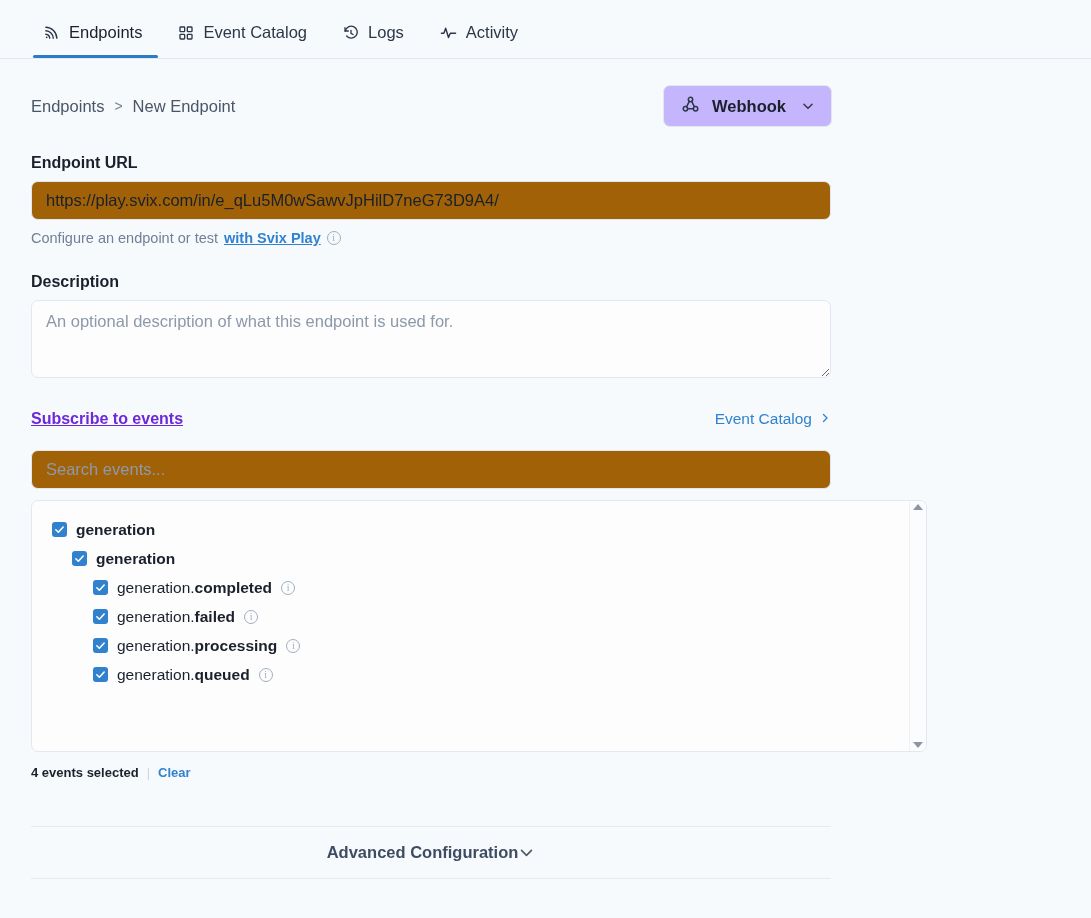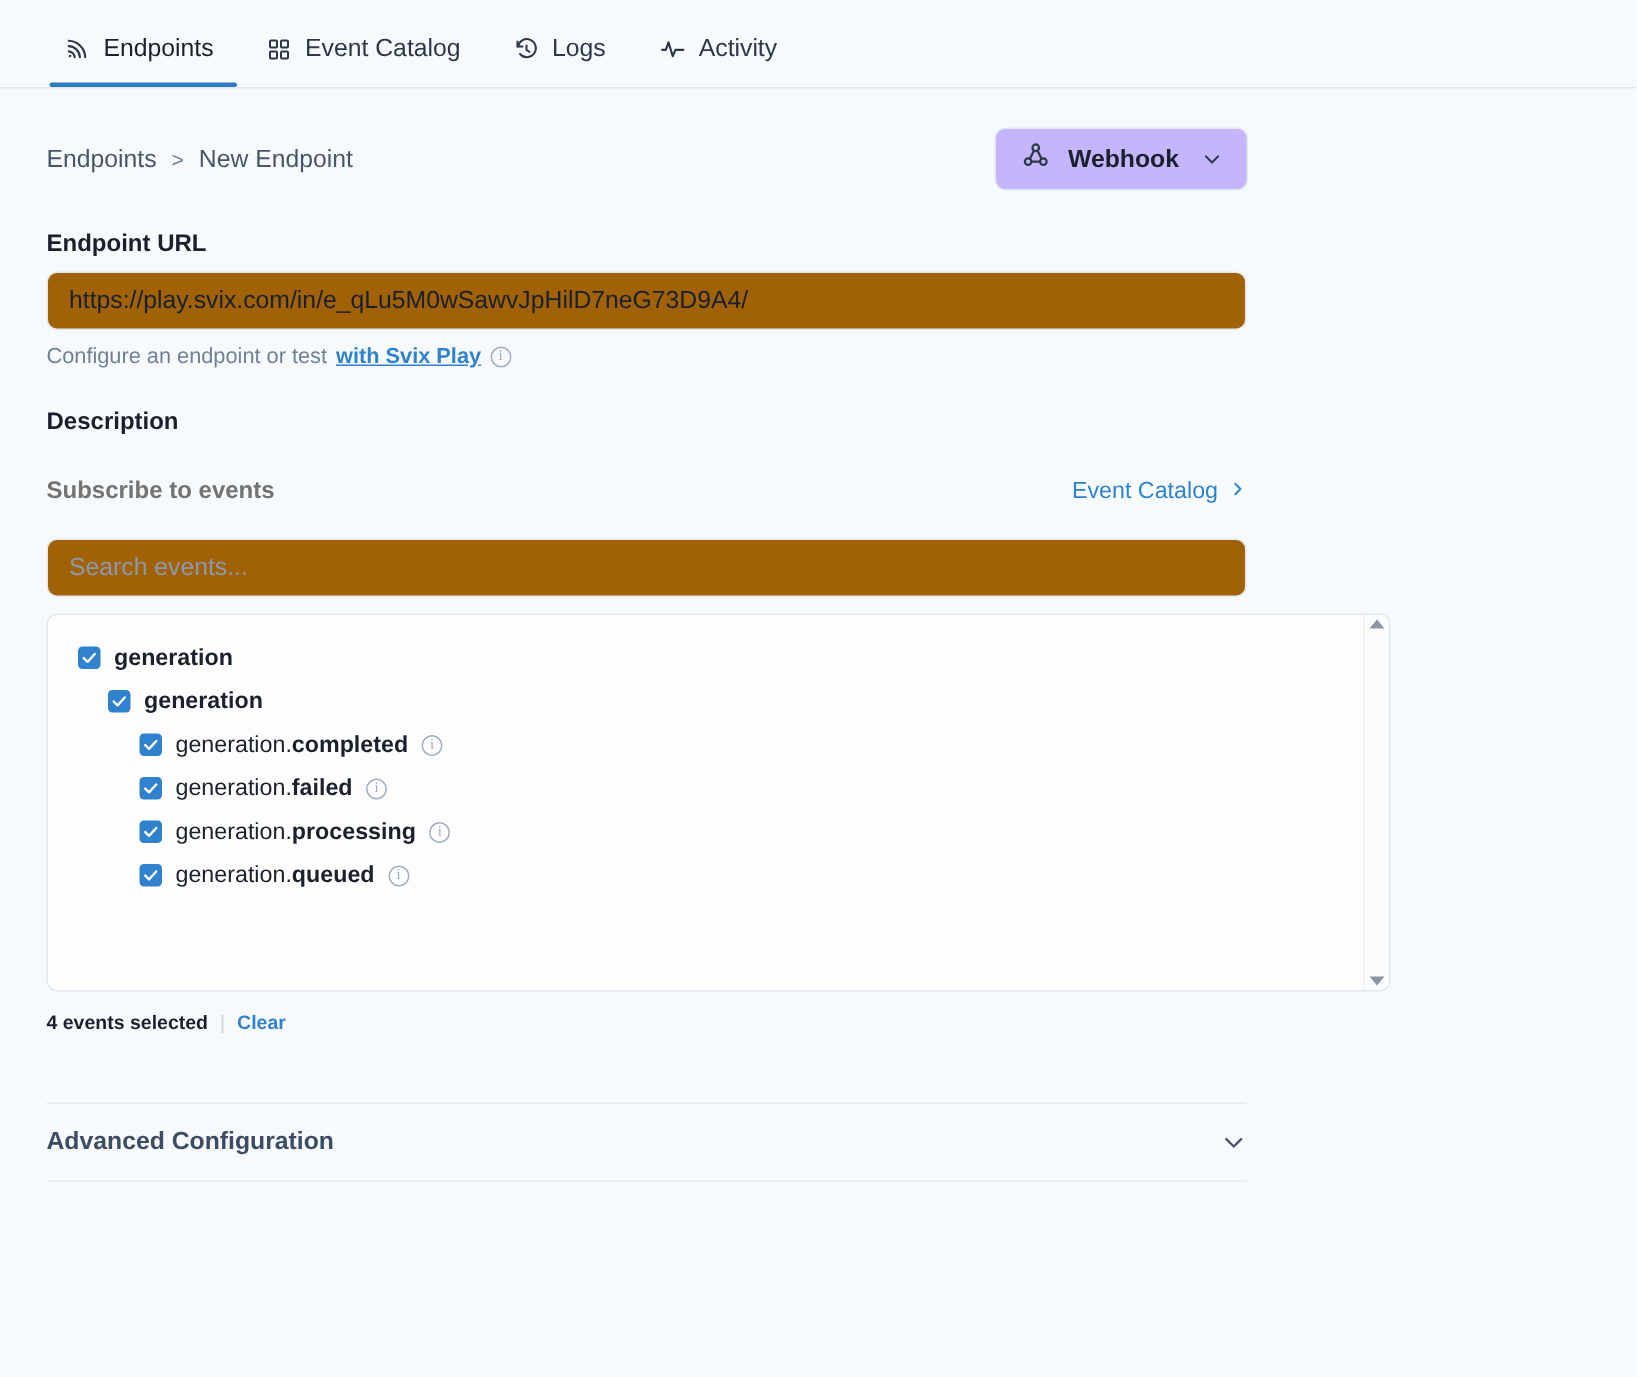--- a/index.html
+++ b/index.html
@@ -142,21 +142,21 @@
   .textarea::placeholder { color: #8d99ab; }
   .textinput::placeholder { color: #8d99ab; }
 
   .subs-row {
     display: flex;
     align-items: center;
     justify-content: space-between;
     width: 800px;
     margin-top: 28px;
   }
-  .subs-title { font-size: 16px; font-weight: bold; color: #737373; }
+  .subs-title { font-size: 16px; font-weight: bold; color: #6d28d9; text-decoration: underline; }
   .catalog-link {
     display: flex; align-items: center; gap: 7px;
     font-size: 15.5px; color: #3182ce; cursor: pointer;
   }
 
   .searchwrap { margin-top: 22px; }
 
   
   .treebox {
     width: 896px;
@@ -225,21 +225,21 @@
 
   .adv {
     width: 800px;
     margin-top: 46px;
     border-top: 1px solid #e6eaf0;
     border-bottom: 1px solid #e6eaf0;
   }
   .adv-inner {
     display: flex;
     align-items: center;
-    justify-content: space-between;
+    justify-content: center;
     height: 51px;
     cursor: pointer;
   }
   .adv-title { font-size: 16.5px; font-weight: bold; color: #3e4c63; }
   .adv-chev { color: #4a5568; display: flex; align-items: center; }
 </style>
 </head>
 <body>
 
 <div class="tabbar">
@@ -323,20 +323,21 @@
   <div class="fieldlabel">Endpoint URL</div>
   <input class="textinput" type="text" value="https://play.svix.com/in/e_qLu5M0wSawvJpHilD7neG73D9A4/" style="">
   <div class="helper">
     <span>Configure an endpoint or test</span>
     <a>with Svix Play</a>
     <span class="info-ic">i</span>
   </div>
 
   
   <div class="fieldlabel">Description</div>
+  <textarea class="textarea" placeholder="An optional description of what this endpoint is used for." style=""></textarea>
 
   
   <div class="subs-row">
     <span class="subs-title">Subscribe to events</span>
     <span class="catalog-link">
       <span>Event Catalog</span>
       <span>
         <svg width="12" height="12" viewBox="0 0 24 24" fill="none" stroke="currentColor" stroke-width="2.6" stroke-linecap="round" stroke-linejoin="round">
           <path d="M9 5l7 7-7 7"></path>
         </svg>

